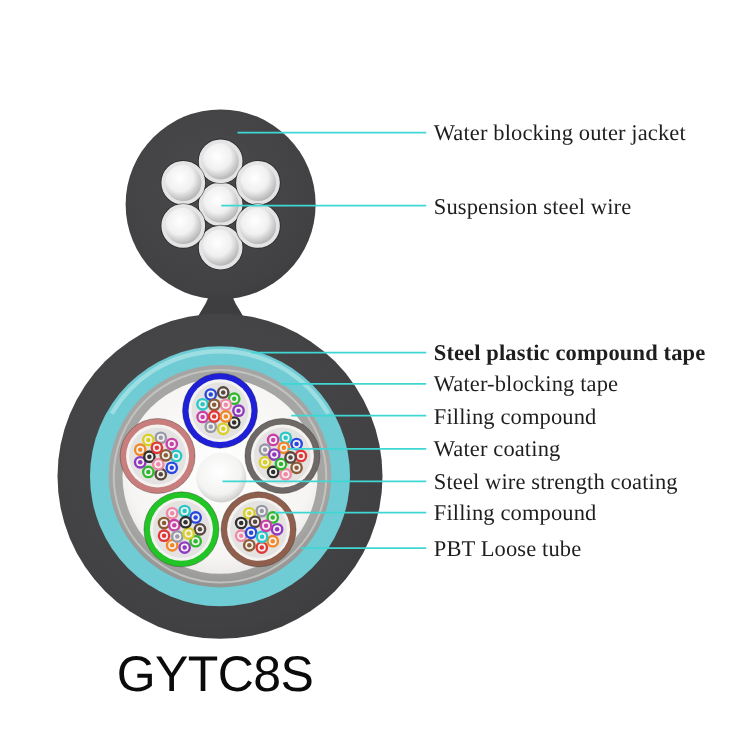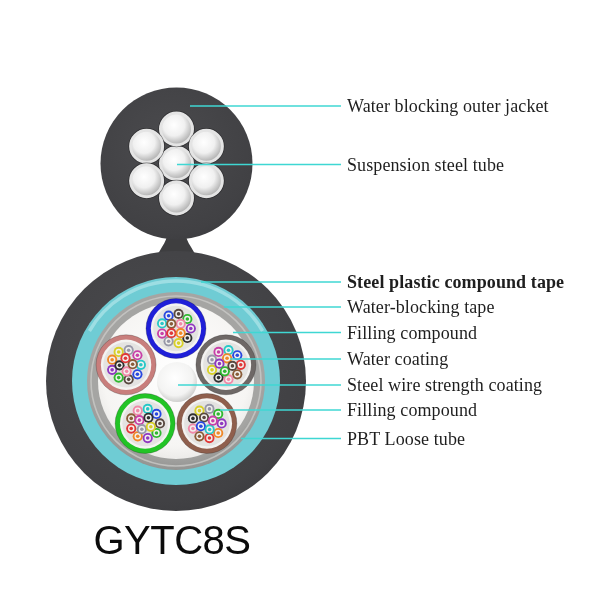--- a/index.html
+++ b/index.html
@@ -294,21 +294,21 @@
         <line x1="224" y1="291" x2="341" y2="291" stroke="#3fd7d3" stroke-width="1.4"></line>
         <line x1="233" y1="316.5" x2="341" y2="316.5" stroke="#3fd7d3" stroke-width="1.4"></line>
         <line x1="230" y1="343" x2="341" y2="343" stroke="#3fd7d3" stroke-width="1.4"></line>
         <line x1="178" y1="369" x2="341" y2="369" stroke="#3fd7d3" stroke-width="1.4"></line>
         <line x1="220" y1="394" x2="341" y2="394" stroke="#3fd7d3" stroke-width="1.4"></line>
         <line x1="241" y1="422.5" x2="341" y2="422.5" stroke="#3fd7d3" stroke-width="1.4"></line>
       </g>
   </svg>
   <div id="callout-layer">
       <div class="callout" style="left: 347px; top: 79px;">Water blocking outer jacket</div>
-      <div class="callout" style="left: 347px; top: 138px;">Suspension steel tube</div>
+      <div class="callout" style="left: 347px; top: 138px;">Suspension steel wire</div>
       <div class="callout" style="left: 347px; top: 255px; font-weight: bold;">Steel plastic compound tape</div>
       <div class="callout" style="left: 347px; top: 280px; text-align: right;">Water-blocking tape</div>
       <div class="callout" style="left: 347px; top: 306px;">Filling compound</div>
       <div class="callout" style="left: 347px; top: 332px;">Water coating</div>
       <div class="callout" style="left: 347px; top: 358px;">Steel wire strength coating</div>
       <div class="callout" style="left: 347px; top: 383px;">Filling compound</div>
       <div class="callout" style="left: 347px; top: 412px;">PBT Loose tube</div>
     </div>
   <div class="model-title">GYTC8S</div>
 </div>

